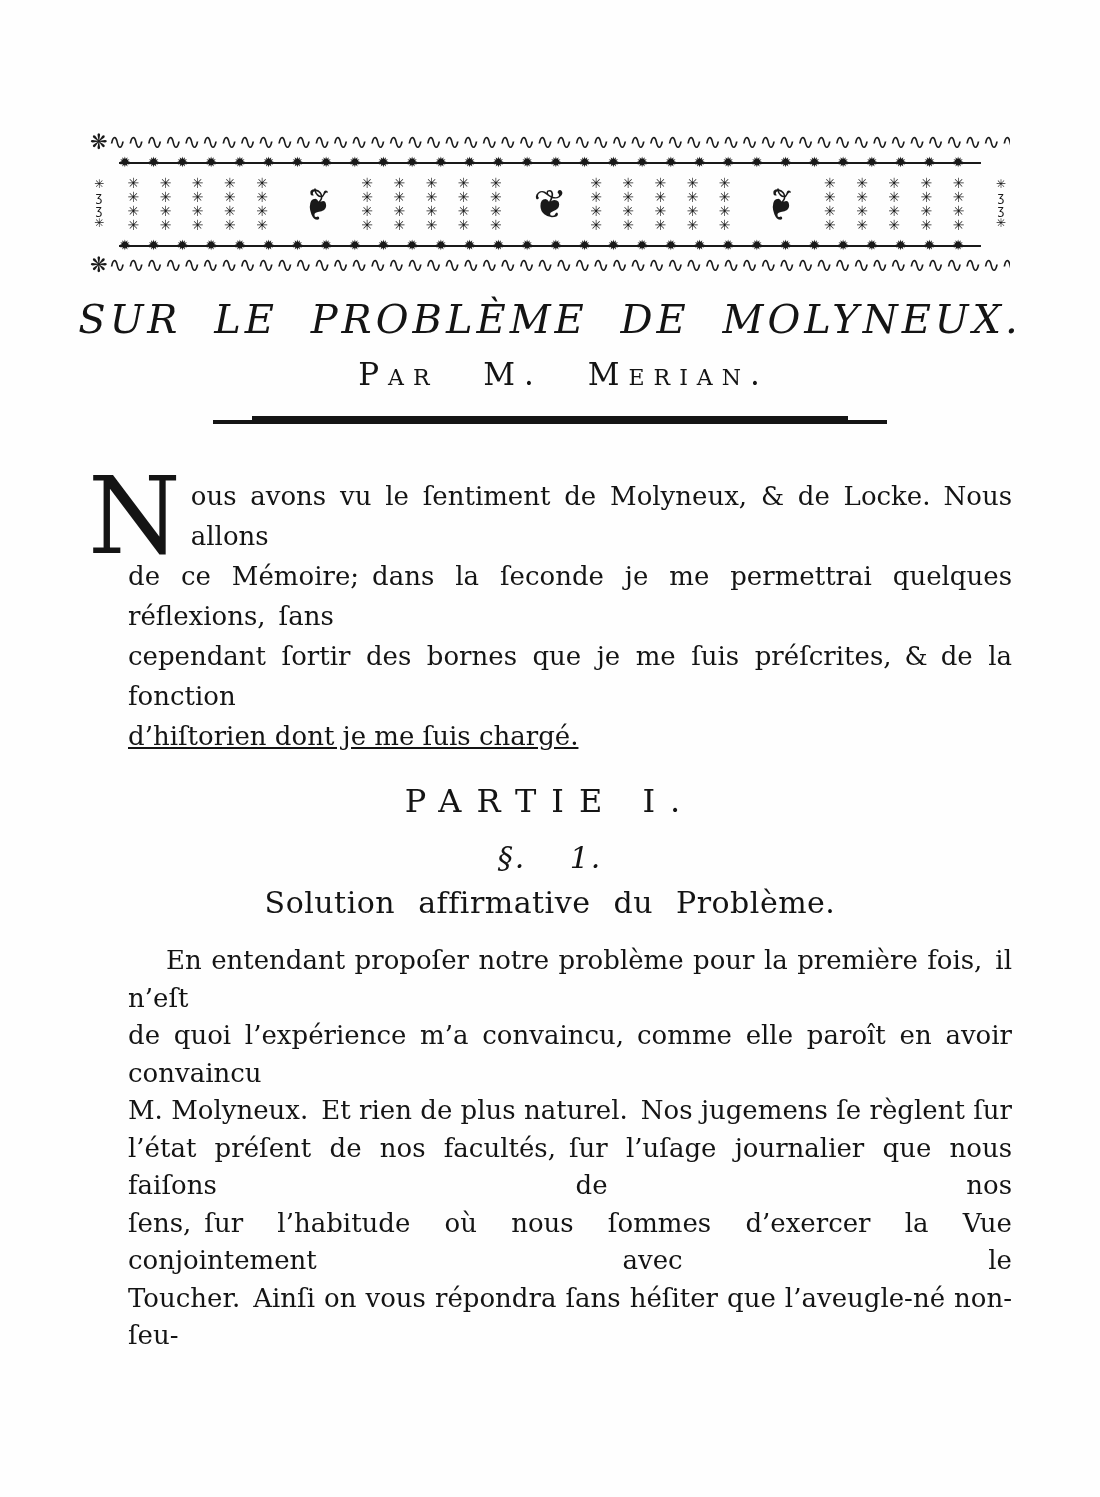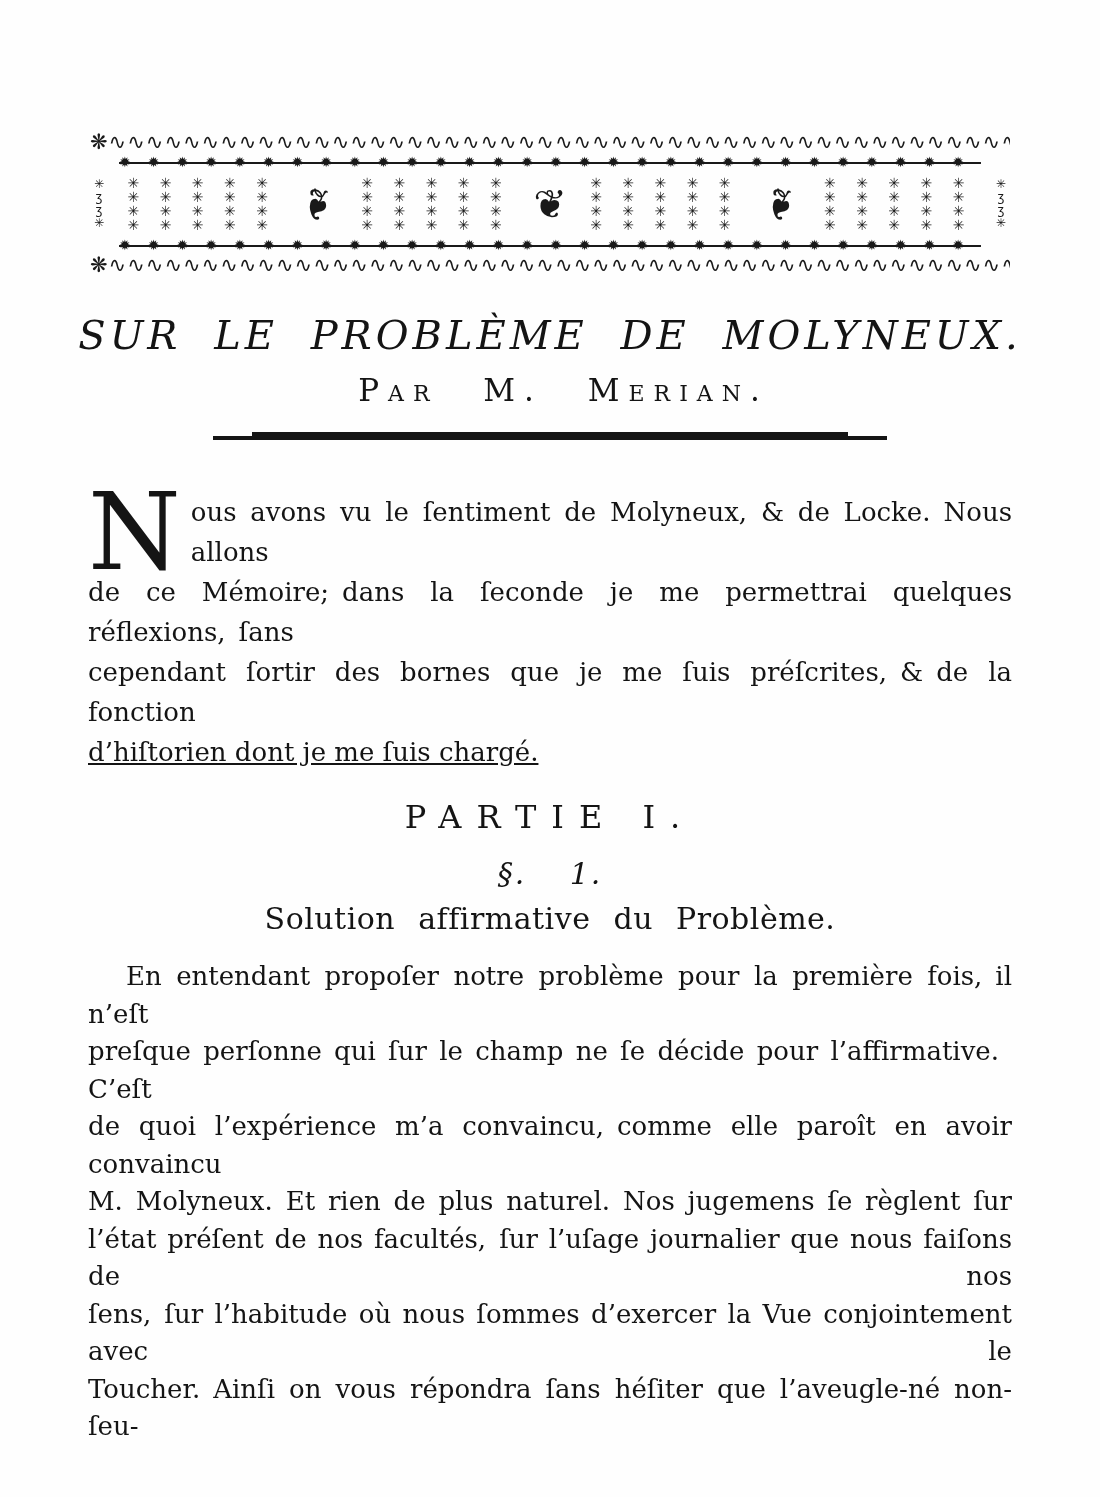--- a/index.html
+++ b/index.html
@@ -35,21 +35,21 @@
   .fleuron-block {
     white-space:pre-line; font-size:14px; line-height:14px;
     letter-spacing:8px; text-align:center;
   }
   .sprig { font-size:46px; line-height:46px; transform:rotate(90deg); }
   .medallion { font-size:40px; line-height:40px; }
   .edge { white-space:pre-line; font-size:12px; line-height:13px; }
 
   
   .title {
-    margin-top:36px; text-align:center; font-style:italic;
+    margin-top:20px; text-align:center; font-style:italic;
     font-size:40px; letter-spacing:4px; word-spacing:16px; white-space:nowrap;
   }
   .byline {
     margin-top:14px; text-align:center;
     font-variant:small-caps; font-size:31px;
     letter-spacing:9px; word-spacing:26px;padding-left:27px;
   }
   .memoire-block { margin-top:24px; text-align:center; }
   .rule-top    { width:596px; height:4px; background:#151515; margin:0 auto; }
   .memoire-title {
@@ -72,21 +72,21 @@
   }
 
   
   .body-text { width:924px; margin:0 auto; font-size:26px; }
   .para1 { margin-top:52px; line-height:40px; }
   .para2 { margin-top:22px; line-height:37.5px; }
   .dropcap {
     float:left; font-size:106px; line-height:78px;
     padding:2px 10px 0 0; font-weight:400;
   }
-  .line { text-align:justify; text-align-last:justify; }
+  .line { text-align:justify; text-align-last:justify;margin-left:40px; }
   .line.short { text-align-last:left;text-decoration:underline; }
   .line.first { text-indent:38px; }
 </style>
 </head>
 <body>
 
 <div class="page">
 
   <div class="band">
     <div class="wave">❋∿∿∿∿∿∿∿∿∿∿∿∿∿∿∿∿∿∿∿∿∿∿∿∿∿∿∿∿∿∿∿∿∿∿∿∿∿∿∿∿∿∿∿∿∿∿∿∿∿∿∿∿∿∿∿∿❋</div>
@@ -141,21 +141,20 @@
       <div class="line">cependant ſortir des bornes que je me ſuis préſcrites, &amp; de la fonction</div>
       <div class="line short">d’hiſtorien dont je me ſuis chargé.</div>
     </div>
 
     <div class="part-heading">PARTIE I.</div>
     <div class="section-mark">§.  1.</div>
     <div class="subsection">Solution affirmative du Problème.</div>
 
     <div class="para2">
       <div class="line first">En entendant propoſer notre problème pour la première fois, il n’eſt</div>
-      <div class="line">preſque perſonne qui ſur le champ ne ſe décide pour l’affirmative. C’eſt</div>
       <div class="line">de quoi l’expérience m’a convaincu, comme elle paroît en avoir convaincu</div>
       <div class="line">M. Molyneux. Et rien de plus naturel. Nos jugemens ſe règlent ſur</div>
       <div class="line">l’état préſent de nos facultés, ſur l’uſage journalier que nous faiſons de nos</div>
       <div class="line">ſens, ſur l’habitude où nous ſommes d’exercer la Vue conjointement avec le</div>
       <div class="line">Toucher. Ainſi on vous répondra ſans héſiter que l’aveugle-né non-ſeu-</div>
 
     </div>
 
   </div>
 </div>

